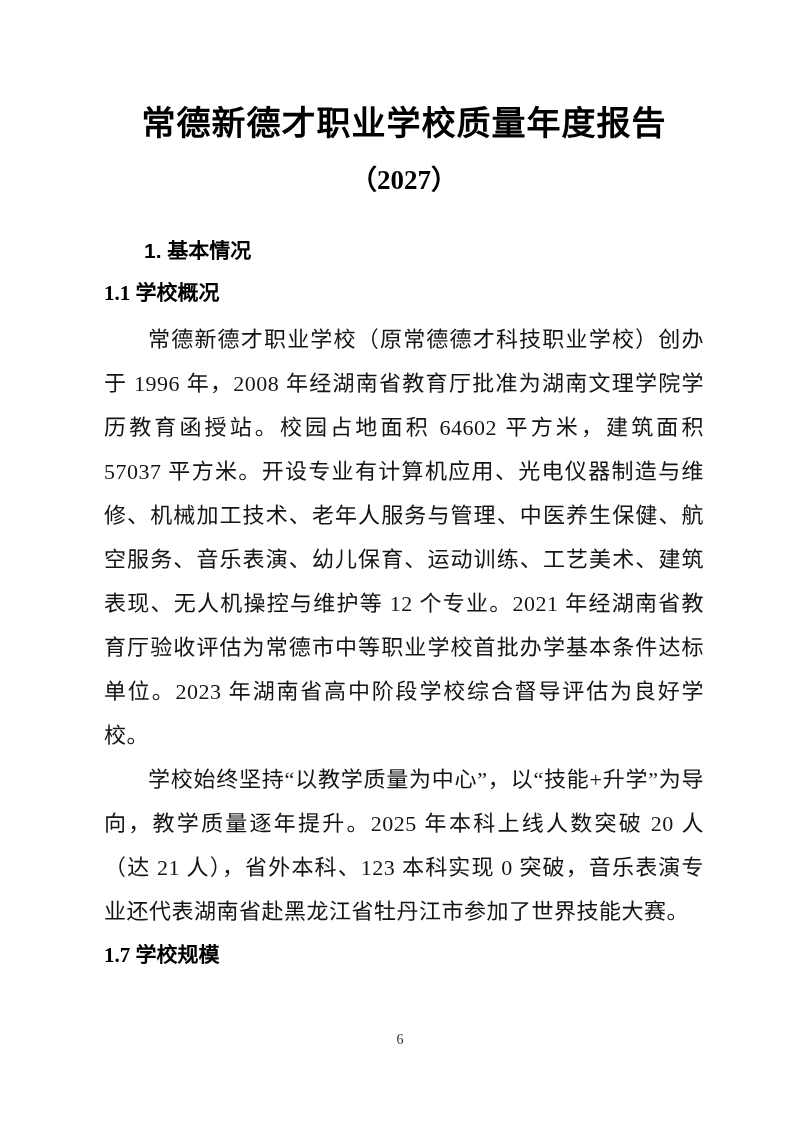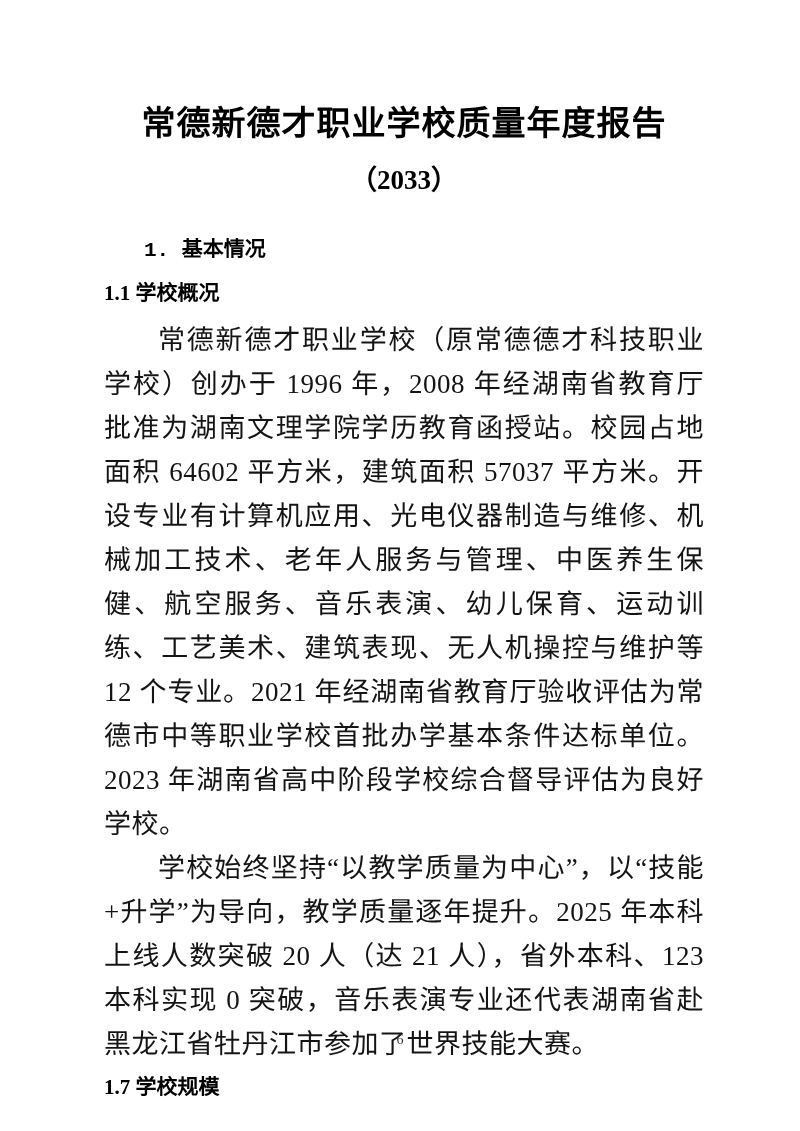--- a/index.html
+++ b/index.html
@@ -41,37 +41,37 @@
     line-height: 36px;
     color: #000000;
   }
   .h1 {
     margin-top: 38px;
     margin-left: 40px;
     font-size: 21px;
     font-weight: bold;
     line-height: 30px;
     color: #000000;
-    font-family: Liberation Mono, monospace;
+    font-family: Liberation Sans, sans-serif;
   }
   .h2 {
     margin-top: 10px;
     font-size: 21px;
     font-weight: bold;
     line-height: 34px;
     color: #000000;
     font-family: "Liberation Serif", "DejaVu Serif", serif;
   }
   .h2.inflow {
     margin-top: 4px;
     margin-bottom: 2px;
   }
   .body-para {
     margin: 0;
-    font-size: 27px;
+    font-size: 22px;
     line-height: 44px;
     text-align: justify;
     text-indent: 2em;
     color: #141414;
     letter-spacing: 0.5px;
   }
   .body-para.first {
     margin-top: 8px;
   }
   .page-number {
@@ -83,21 +83,21 @@
     font-size: 14px;
     color: #333333;
   }
 </style>
 </head>
 <body>
 
 <div class="page">
   <div class="content">
     <div class="doc-title">常德新德才职业学校质量年度报告</div>
-    <div class="doc-subtitle">（2033）</div>
+    <div class="doc-subtitle">（2027）</div>
 
     <div class="h1">1. 基本情况</div>
 
     <div class="h2">1.1 学校概况</div>
 
     <p class="body-para first">常德新德才职业学校（原常德德才科技职业学校）创办于 1996 年，2008 年经湖南省教育厅批准为湖南文理学院学历教育函授站。校园占地面积 64602 平方米，建筑面积 57037 平方米。开设专业有计算机应用、光电仪器制造与维修、机械加工技术、老年人服务与管理、中医养生保健、航空服务、音乐表演、幼儿保育、运动训练、工艺美术、建筑表现、无人机操控与维护等 12 个专业。2021 年经湖南省教育厅验收评估为常德市中等职业学校首批办学基本条件达标单位。2023 年湖南省高中阶段学校综合督导评估为良好学校。</p>
 
     <p class="body-para">学校始终坚持“以教学质量为中心”，以“技能+升学”为导向，教学质量逐年提升。2025 年本科上线人数突破 20 人（达 21 人），省外本科、123 本科实现 0 突破，音乐表演专业还代表湖南省赴黑龙江省牡丹江市参加了世界技能大赛。</p>
 
     <div class="h2 inflow">1.7 学校规模</div>

